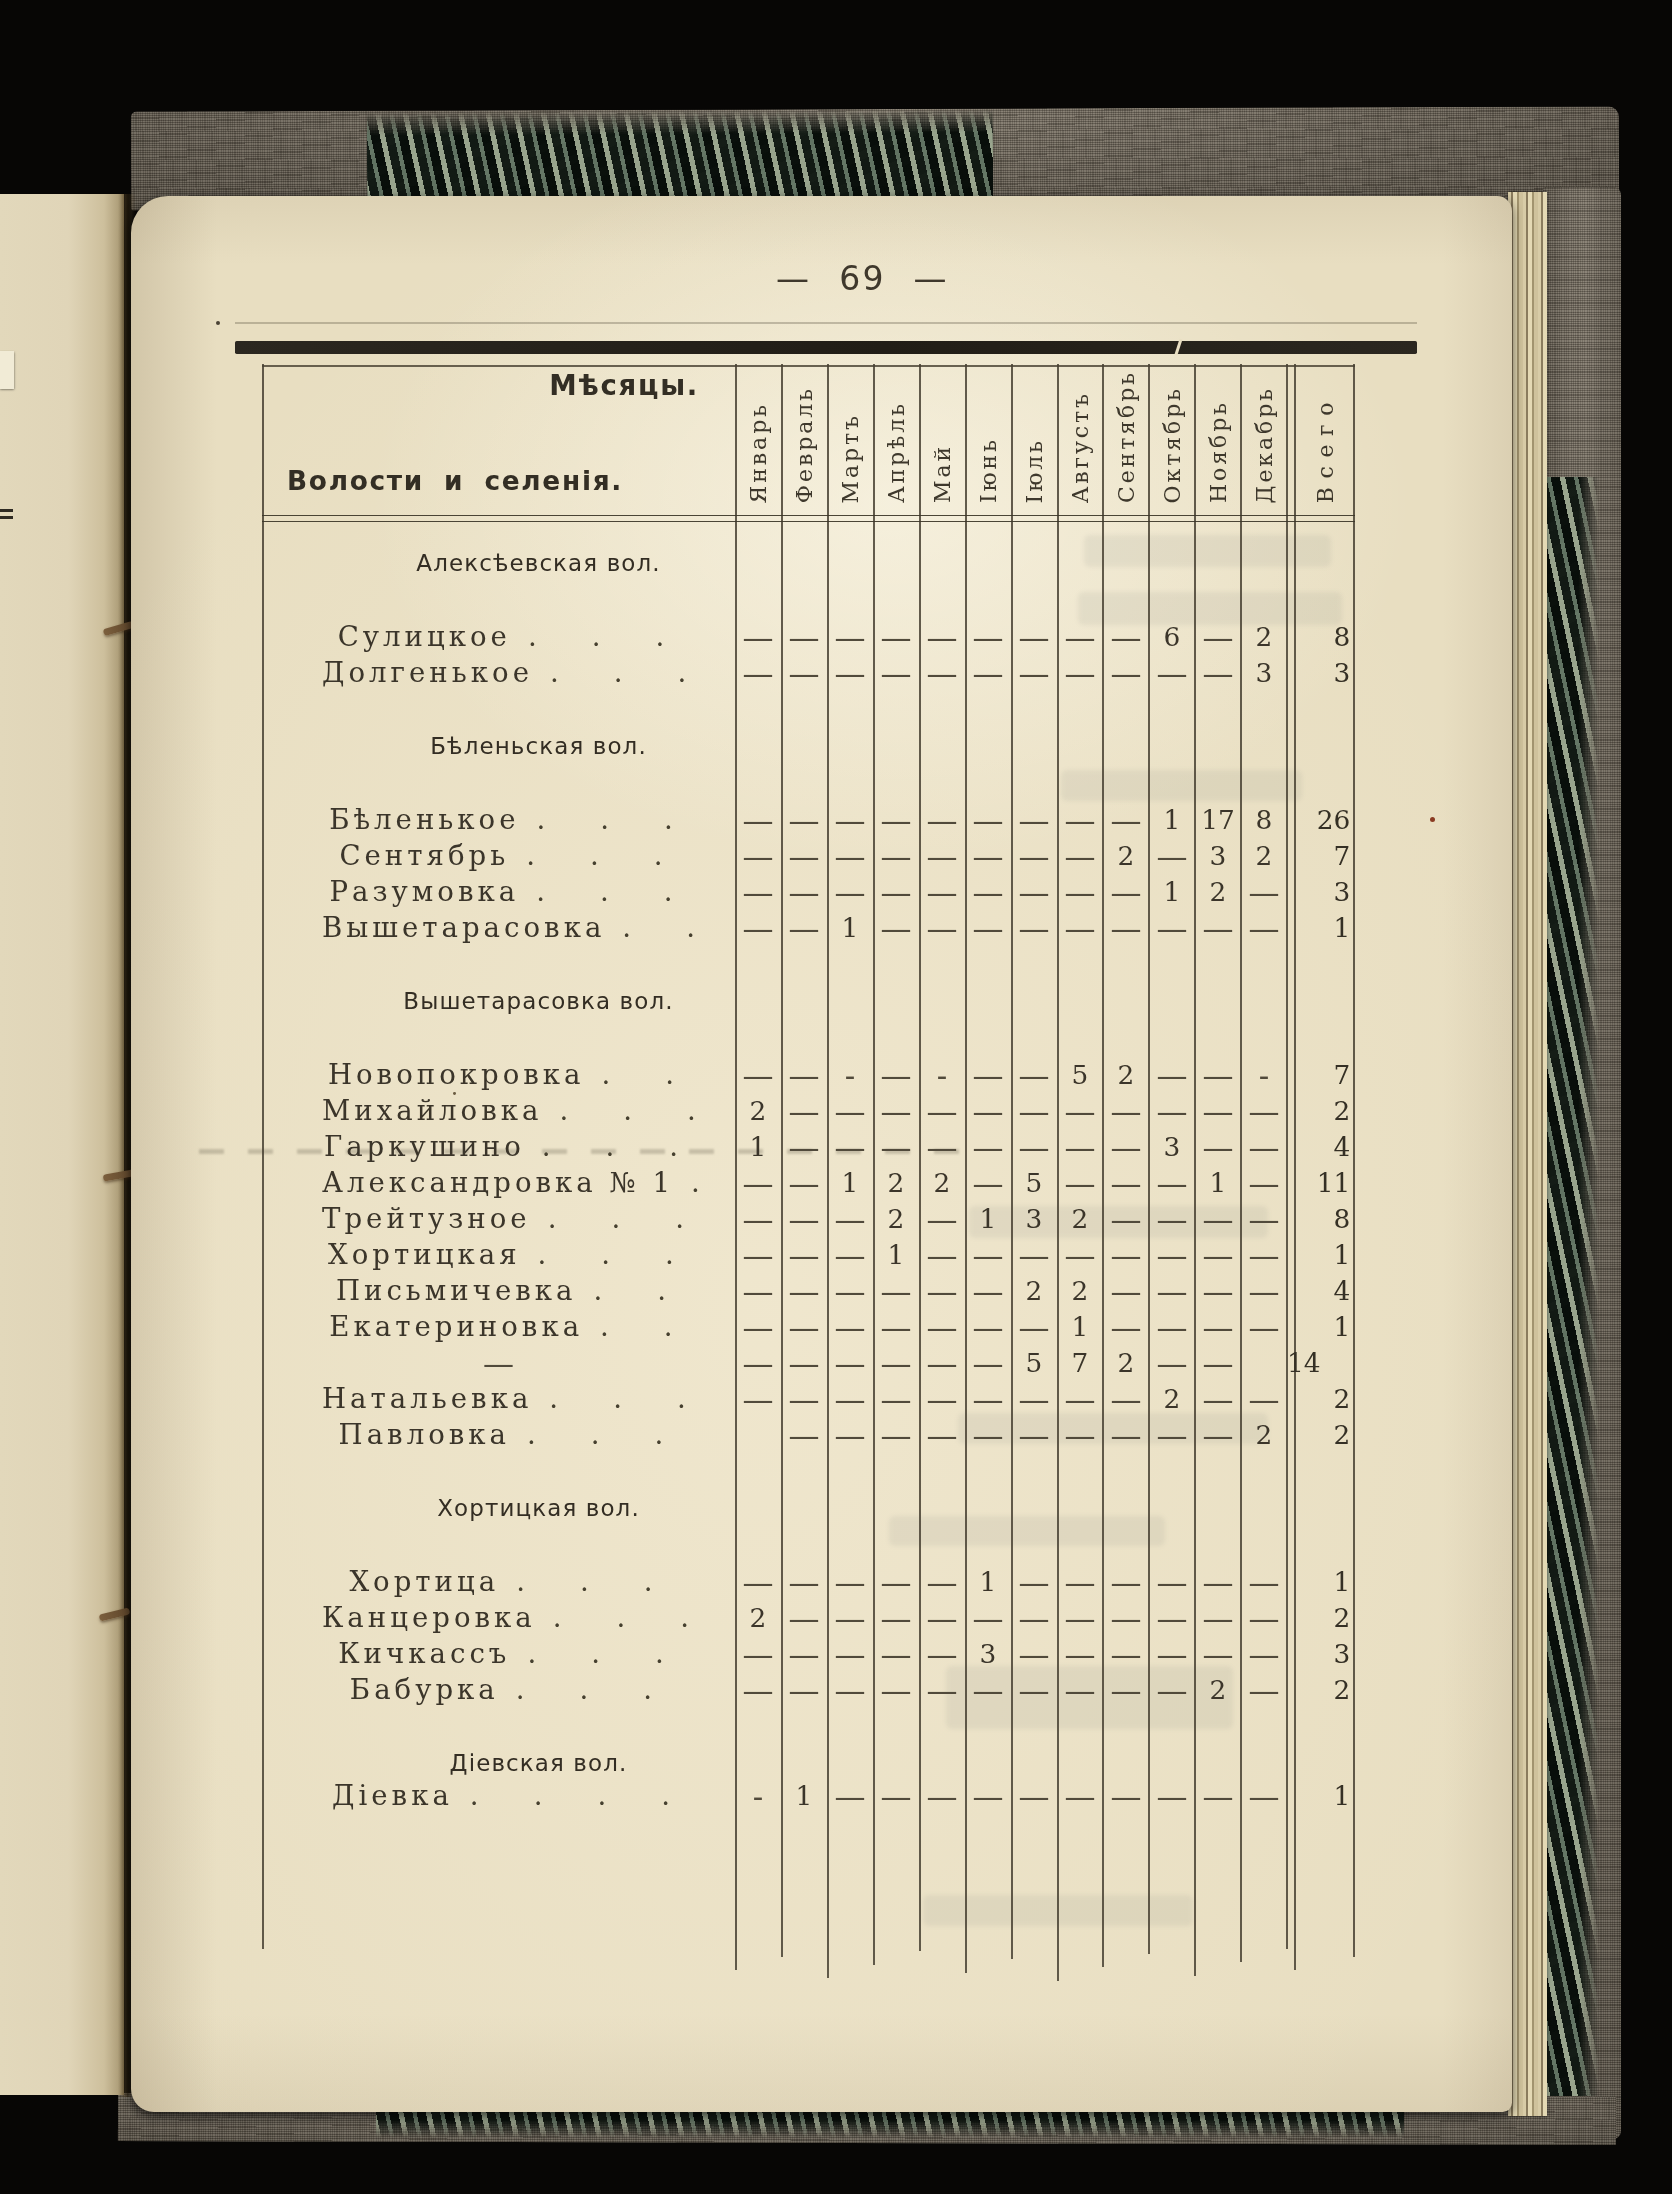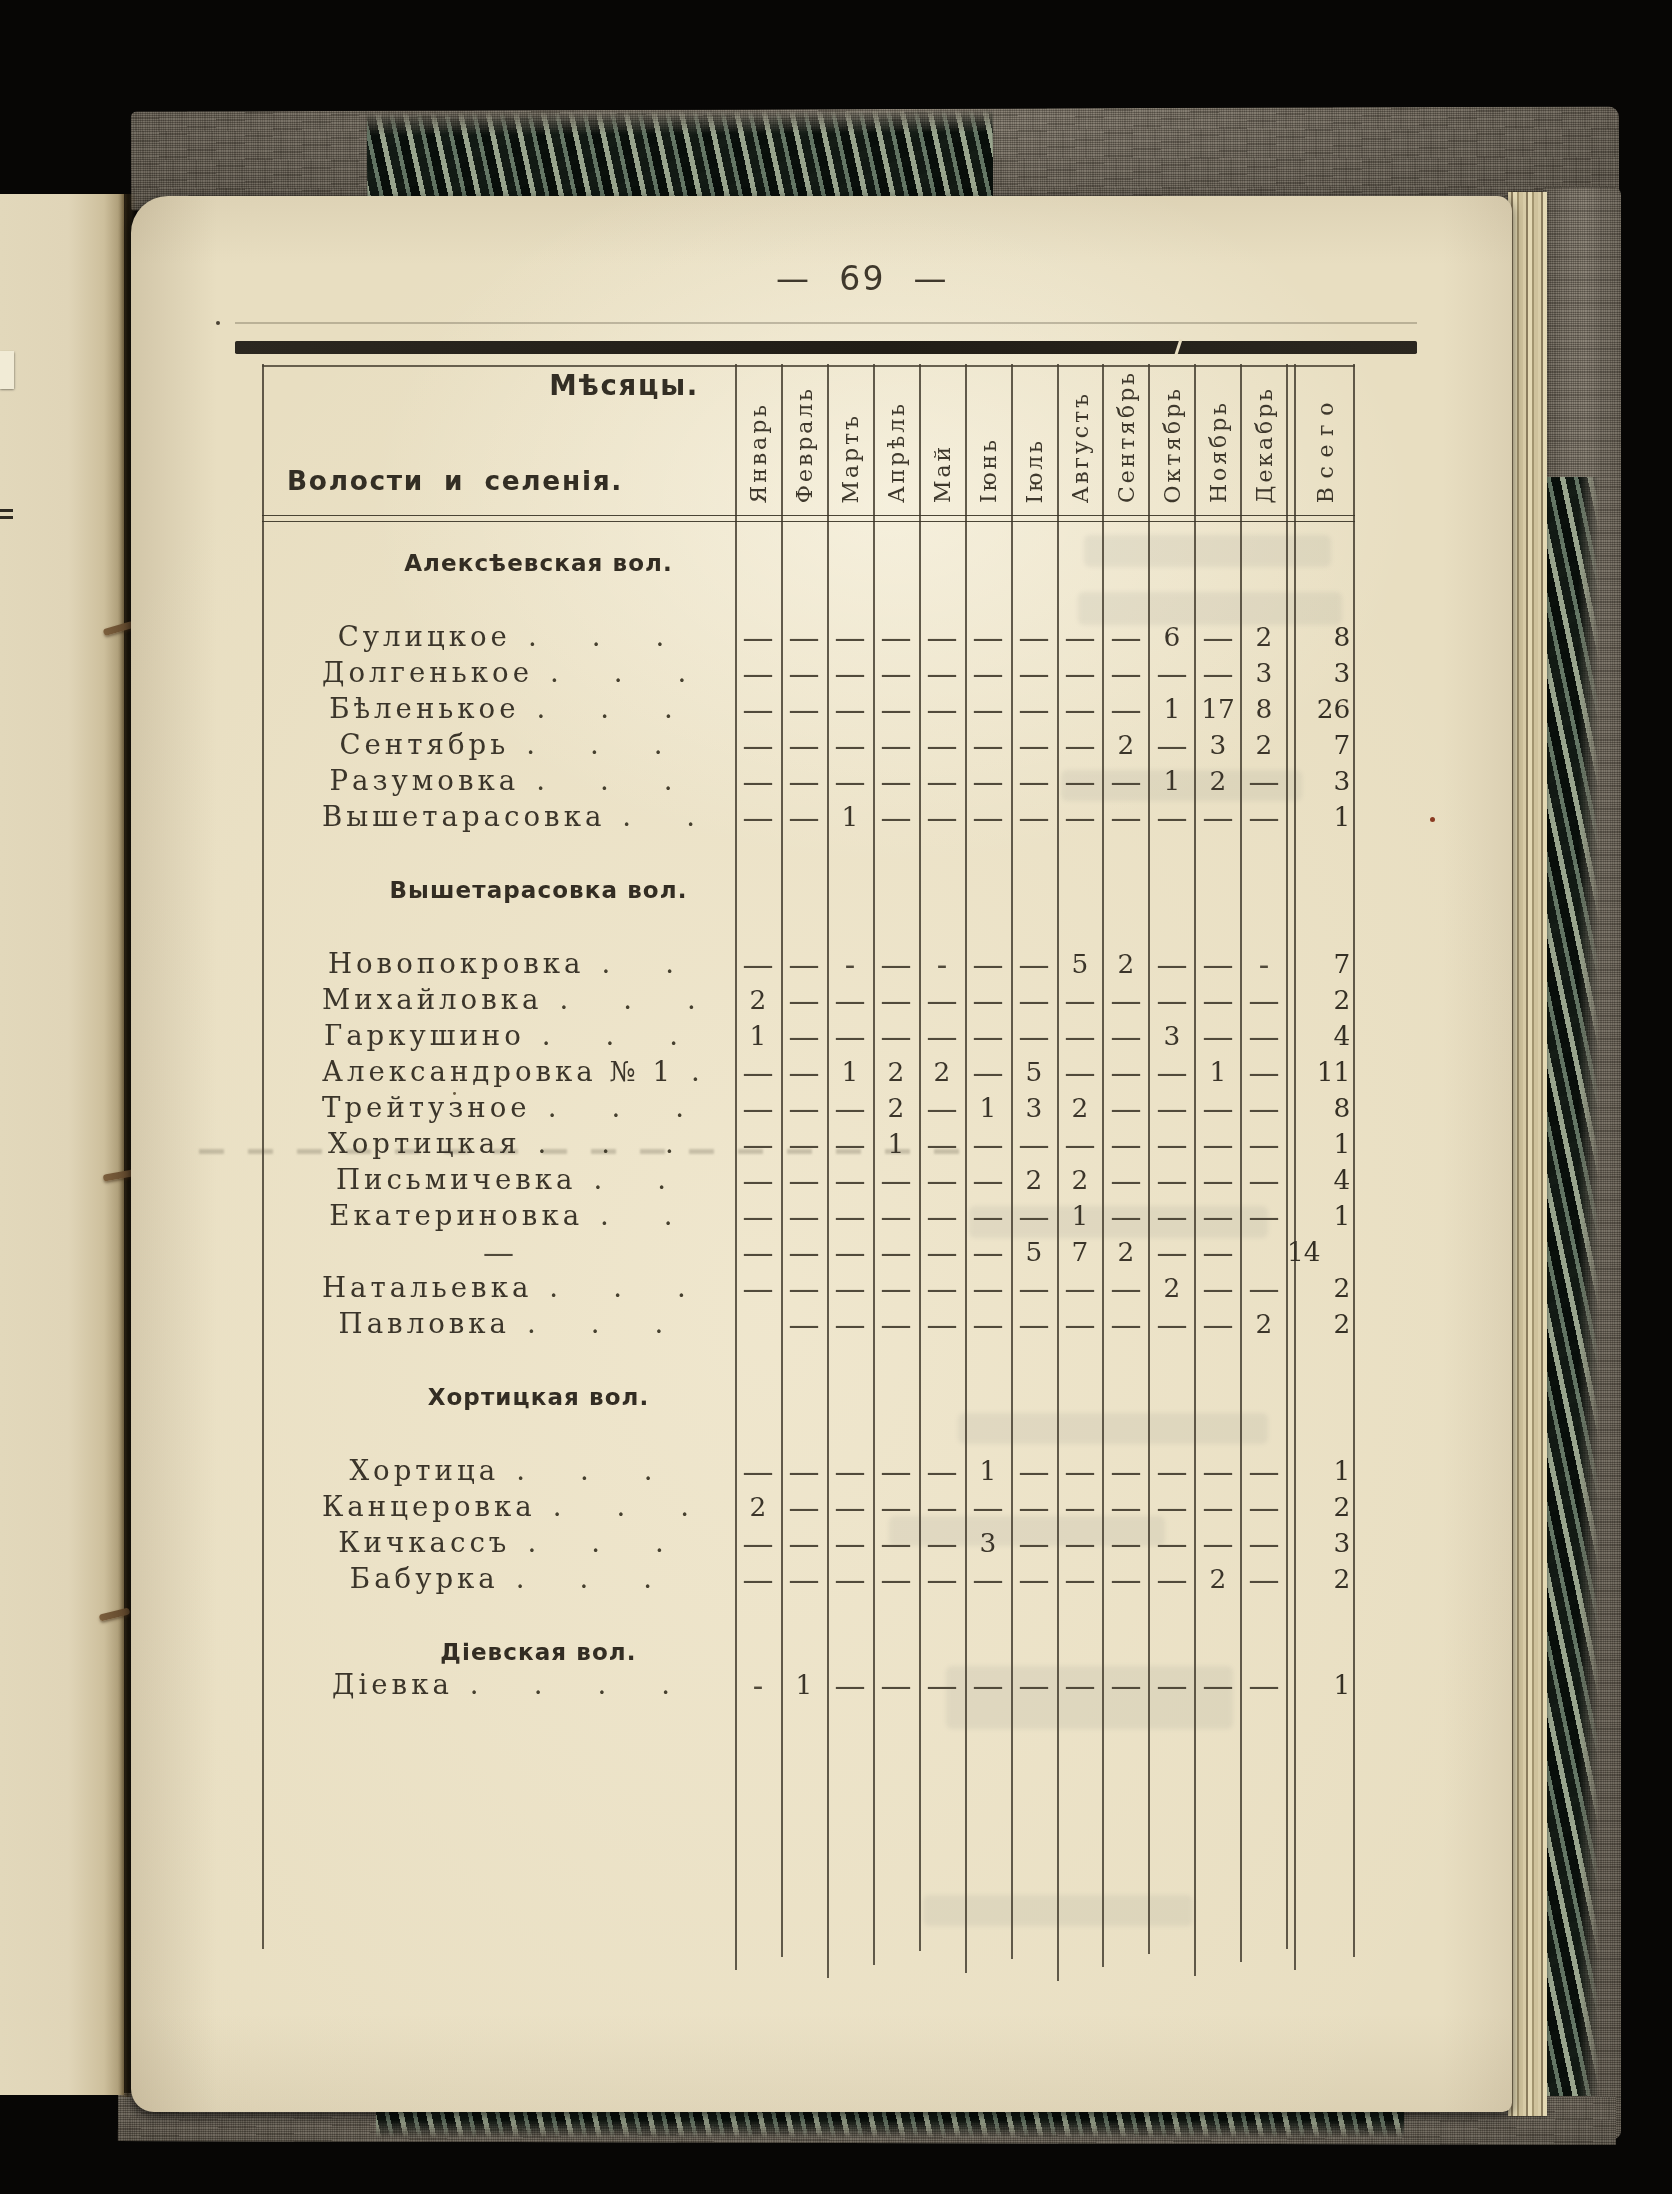--- a/index.html
+++ b/index.html
@@ -74,21 +74,21 @@
   .month-row{position:absolute;left:473px;top:0;height:161px;display:flex;}
   .mh{width:46px;height:161px;display:flex;align-items:flex-end;justify-content:center;padding-bottom:11.5px;box-sizing:border-box;}
   .mh span{writing-mode:vertical-rl;transform:rotate(180deg);white-space:nowrap;
       font-size:22px;letter-spacing:2.9px;color:#3e382c;}
   .mh.sp{width:8px;}
   .mh.total{width:61px;}
   .mh.total span{letter-spacing:8.6px;}
 
   .tbody{position:absolute;left:0;top:161px;width:100%;}
   .section-header{width:473px;padding:44px 0;line-height:23px;text-align:center;transform:translateX(40px);
-      font-family:"DejaVu Sans",sans-serif;font-weight:bold;font-size:23px;letter-spacing:1.1px;color:#332d23;}
+      font-family:"DejaVu Sans",sans-serif;font-weight:normal;font-size:23px;letter-spacing:1.1px;color:#332d23;}
   .section:first-child .section-header{padding-top:37px;}
   .section:last-child .section-header{padding-bottom:3.4px;}
   .row{display:grid;grid-template-columns:473px repeat(12,46px) 8px 61px;height:36px;}
   .cell{line-height:36px;text-align:center;font-size:26.4px;color:#3b352a;overflow:visible;}
   .cell.dash{font-size:31px;color:#514a3b;letter-spacing:0;}
   .cell.name{text-align:center;padding-left:60px;font-size:27.6px;letter-spacing:4px;white-space:nowrap;}
   .cell.name .leader{letter-spacing:55px;margin-left:17px;color:#46402f;}
   .cell.total{text-align:right;padding-right:5.7px;font-size:26.4px;color:#353025;}
 
   
@@ -245,20 +245,21 @@
               <div class="cell dash">—</div>
               <div class="cell dash">—</div>
               <div class="cell dash">—</div>
               <div class="cell dash">—</div>
               <div class="cell">3</div>
               <div class="cell"></div>
               <div class="cell total">3</div>
             </div>
           </div>
           <div class="section">
+            <div class="section-header">Бѣленьская вол.</div>
             <div class="row">
               <div class="cell name"><span>Бѣленькое</span><span class="leader">...</span></div>
               <div class="cell dash">—</div>
               <div class="cell dash">—</div>
               <div class="cell dash">—</div>
               <div class="cell dash">—</div>
               <div class="cell dash">—</div>
               <div class="cell dash">—</div>
               <div class="cell dash">—</div>
               <div class="cell dash">—</div>

